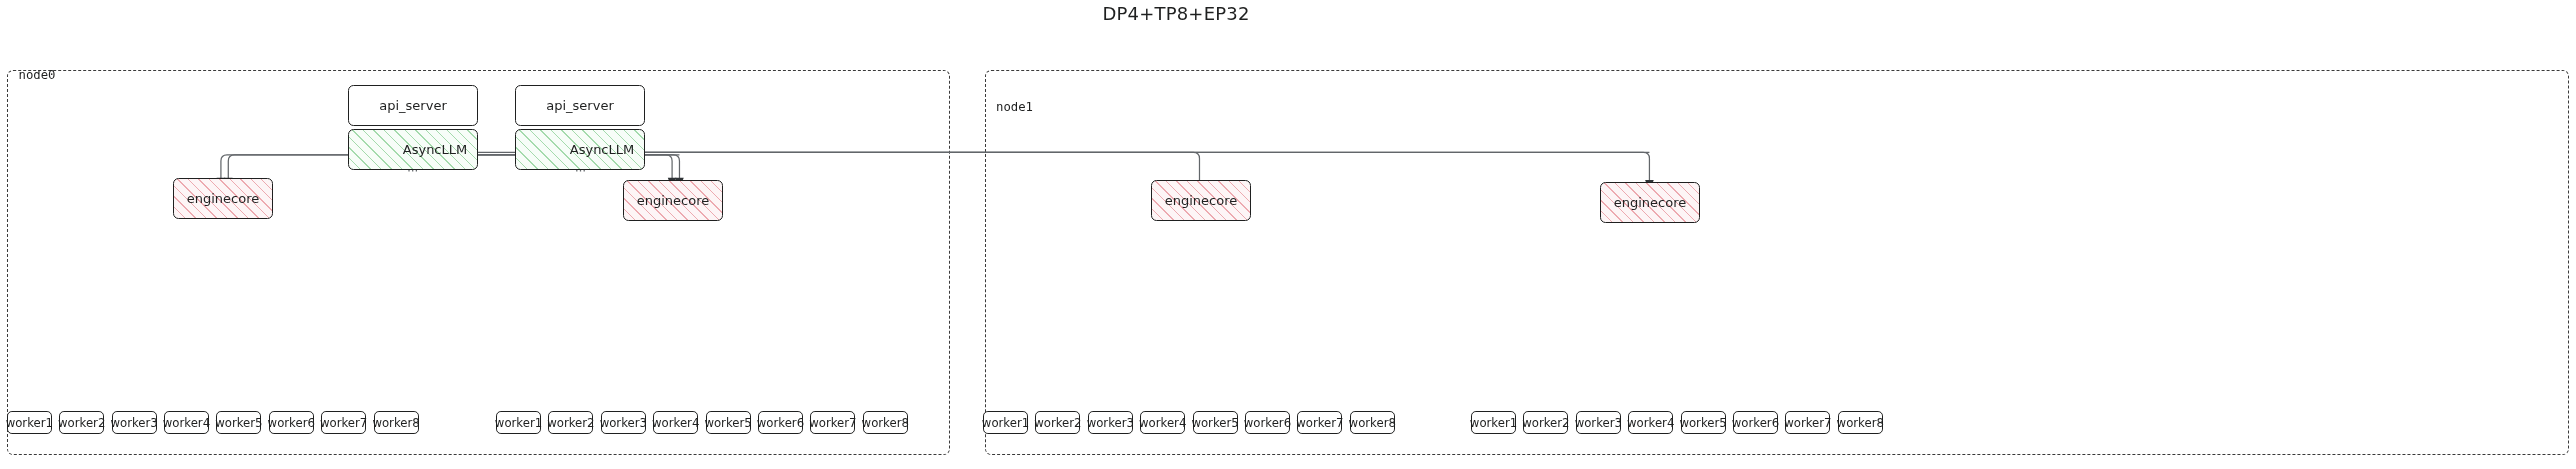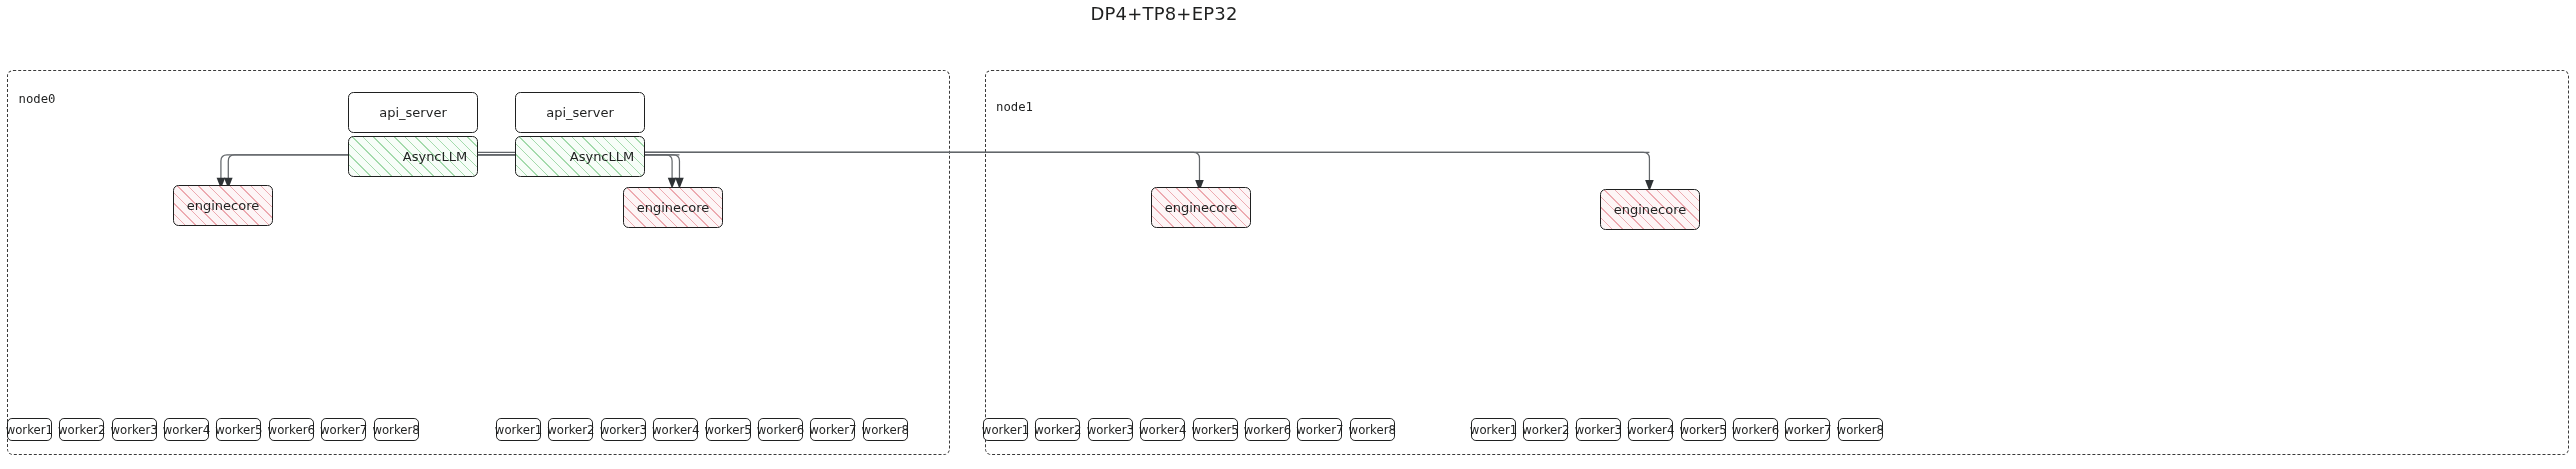--- a/index.html
+++ b/index.html
@@ -1,40 +1,39 @@
 <!DOCTYPE html>
 <html style="font-size:9.8px"><head>
 <meta charset="utf-8">
 <style>
   html,body{margin:0;padding:0;background:#ffffff;}
   body{width:2576px;height:469px;font-family:"DejaVu Sans",sans-serif;position:relative;overflow:hidden;}
 
   #title{
-    position:absolute;left:0;top:0;width:2328px;text-align:center;
+    position:absolute;left:12px;top:0;width:2328px;text-align:center;
     font-size:18px;color:#1f2020;font-family:"DejaVu Sans",sans-serif;
     line-height:27px;letter-spacing:0.2px;
   }
 
   .cluster{
     position:absolute;border:1.4px dashed #3a3a3a;border-radius:6.2px;
     background:transparent;box-sizing:border-box;
   }
   .cluster-label{
     position:absolute;font-size:12.3px;color:#1f2020;
     font-family:"DejaVu Sans Mono","DejaVu Sans",monospace;
     white-space:nowrap;
   }
 
   .node{
     position:absolute;box-sizing:border-box;
     border:1.5px solid #1f2020;border-radius:5.5px;
     display:flex;align-items:center;justify-content:center;
     font-size:13px;color:#1f2020;white-space:nowrap;
     background:#ffffff;
-    margin-top:7px;
   }
 
   .node.async{
     background-color:#f7fdf8;
     background-image:repeating-linear-gradient(45deg,
         rgba(96,190,110,0.55) 0px, rgba(96,190,110,0.55) 1px,
         rgba(255,255,255,0) 1px, rgba(255,255,255,0) 7.4px);
     padding-left:44px;
   }
   .node.engine{
@@ -51,21 +50,21 @@
   #edges{position:absolute;left:0;top:0;width:2576px;height:469px;pointer-events:none;}
   #edges path{fill:none;stroke:#62666a;stroke-width:2;}
   #edges polygon{fill:#2f3336;stroke:none;}
 </style>
 </head>
 <body>
 
 <div id="title">DP4+TP8+EP32</div>
 
 <div class="cluster" id="cluster-node0" style="left:6.8px;top:70px;width:943px;height:385px;"></div>
-<div class="cluster-label" style="left:18.5px;top:92px;">node0</div>
+<div class="cluster-label" style="left:18.5px;top:68px;">node0</div>
 
 <div class="cluster" id="cluster-node1" style="left:985px;top:70px;width:1584px;height:385px;"></div>
 <div class="cluster-label" style="left:996px;top:84px;margin-top:16px;">node1</div>
 
 <svg id="edges" viewBox="0 0 4188 763">
 
   <path d="M 664 279 L 664 262 Q 664 252 654 252 L 368 252 Q 358 252 358 262 L 358 294"></path>
   <polygon points="358,307 351,289 365,289"></polygon>
 
   <path d="M 676 279 L 676 262 Q 676 252 686 252 L 1082 252 Q 1092 252 1092 262 L 1092 294"></path>

